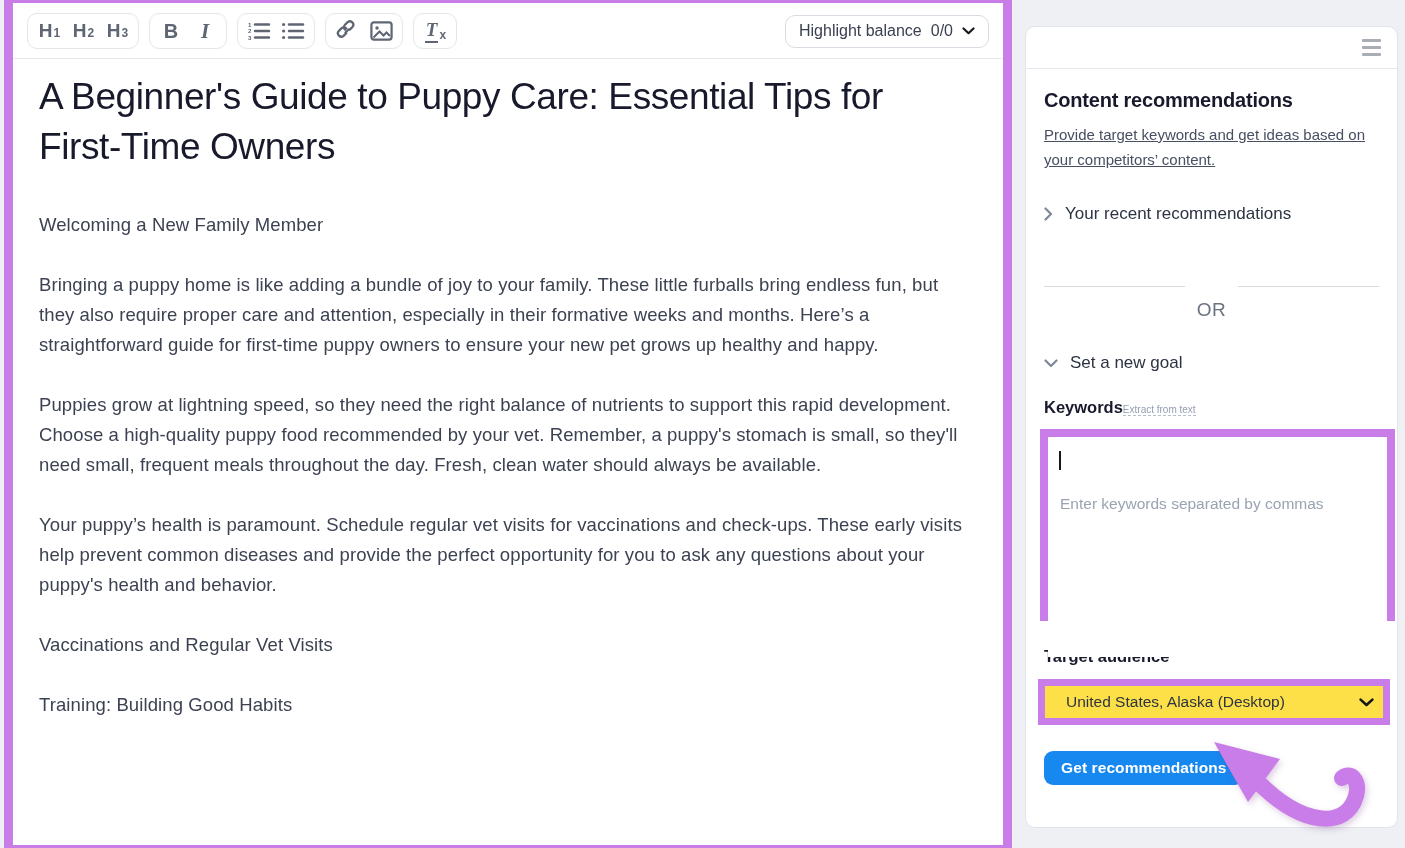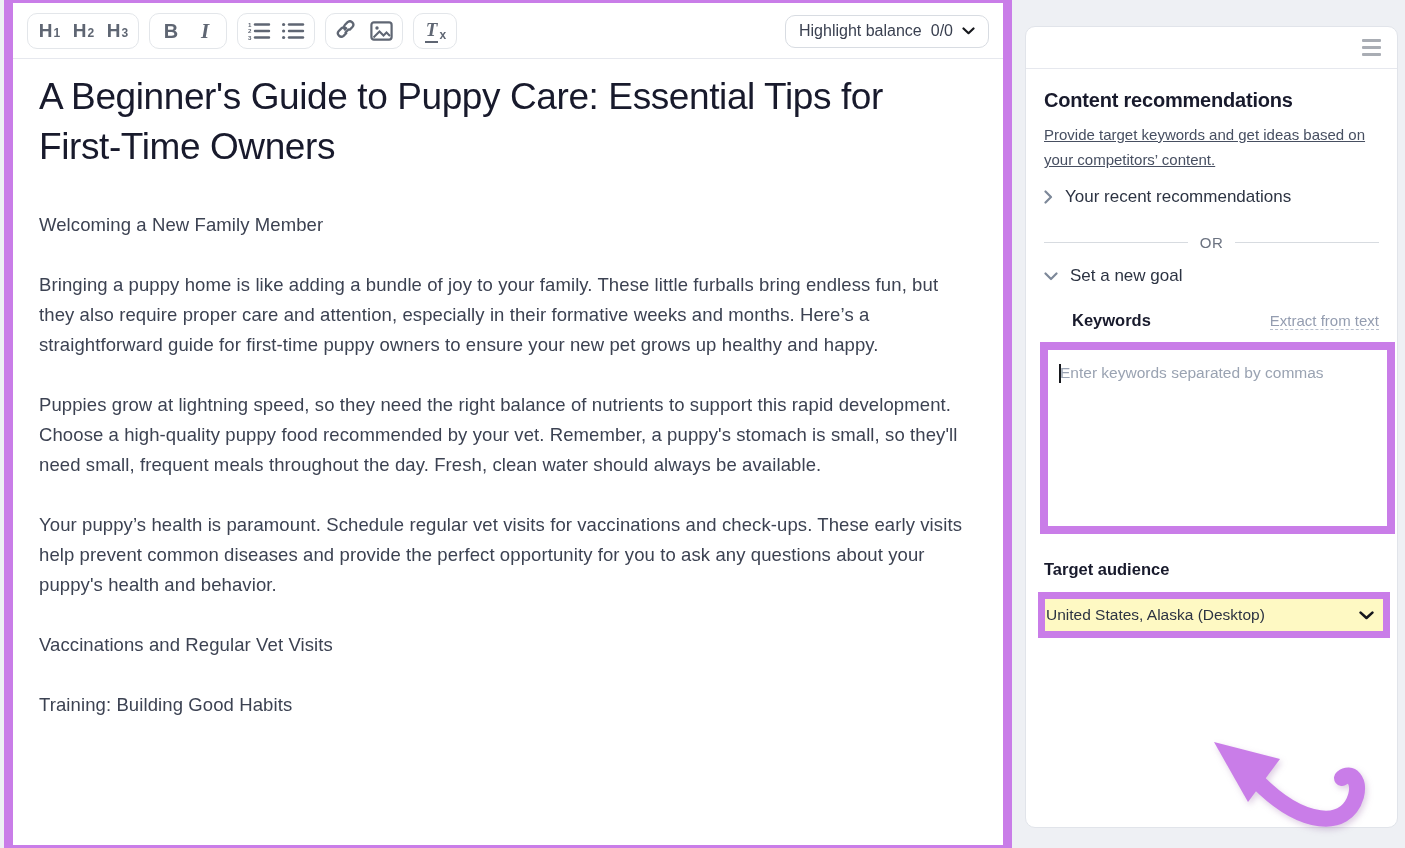--- a/index.html
+++ b/index.html
@@ -84,58 +84,58 @@
     height:42px;display:flex;align-items:center;justify-content:flex-end;
     padding:0 16px;border-bottom:1px solid var(--divider);
   }
   .hamburger{display:flex;flex-direction:column;gap:4px;cursor:pointer;}
   .hamburger span{display:block;width:19px;height:3px;background:#a9adb4;border-radius:1px;}
 
   .panel-body{padding:20px 18px 0 18px;}
   .panel-title{font-size:20px;font-weight:700;color:var(--ink);letter-spacing:-0.2px;}
   .panel-desc{margin-top:10px;font-size:15px;line-height:25px;color:#474f61;max-width:330px;text-decoration:underline;}
 
-  .row-link{display:flex;align-items:center;gap:12px;margin-top:15px;cursor:pointer;}
+  .row-link{display:flex;align-items:center;gap:12px;margin-top:32px;cursor:pointer;}
   .row-link .chev{color:#7d8899;flex:0 0 auto;display:flex;}
   .row-link .lbl{font-size:17px;color:#2c3342;}
 
   .or-divider{display:flex;align-items:center;gap:12px;margin-top:27px;}
   .or-divider .line{flex:1;height:1px;background:#d7dbe0;}
-  .or-divider .or{font-size:15px;color:#6b7280;letter-spacing:0.5px;}
-
-  .kw-row{display:flex;align-items:baseline;justify-content:space-between;margin-top:25px;margin-left:28px;}
+  .or-divider .or{font-size:19px;color:#6b7280;letter-spacing:0.5px;margin-top:48px;}
+
+  .kw-row{display:flex;align-items:baseline;margin-top:25px;}
   .field-label{font-size:16.5px;font-weight:700;color:var(--ink);}
   .extract-link{
-    font-size:15px;color:#949db0;text-decoration:none;
+    font-size:10px;color:#949db0;text-decoration:none;
     border-bottom:1px dashed #b7bfcc;cursor:pointer;
   }
 
   .kw-annot{
     margin:12px 0 0 -4px;width:355px;height:192px;
     border:8px solid var(--annot);background:#fff;
   }
   .kw-textarea-wrap{position:relative;width:100%;height:100%;}
   .kw-textarea{
     width:100%;height:100%;border:none;outline:none;resize:none;
     font-family:"Liberation Sans", sans-serif;
-    font-size:15.5px;color:#2c3342;padding:14px 10px 10px 12px;
+    font-size:15.5px;color:#2c3342;padding:14px 10px 10px 12px;margin-top:44px;
   }
   .kw-textarea::placeholder{color:#9aa3b2;}
   .caret{
     position:absolute;left:11px;top:14px;width:2px;height:19px;background:#16181d;
   }
 
   .ta-label{margin-top:26px;}
   .sel-annot{
     margin:13px 0 0 -6px;width:352px;height:46px;
     border:7px solid var(--annot);background:#fff;
   }
   .select-box{
     width:100%;height:100%;display:flex;align-items:center;justify-content:space-between;
-    padding:0 9px 0 1px;cursor:pointer;background:#fef9c3;
+    padding:0 9px 0 21px;cursor:pointer;background:#fde047;
   }
   .select-box .val{font-size:15.5px;color:#2c3342;}
   .select-box .chev{color:#16181d;display:flex;}
 
   .cta-btn{
     margin-top:26px;border:none;cursor:pointer;
     background:var(--blue);color:#fff;
     font-family:"Liberation Sans", sans-serif;
     font-size:15.5px;font-weight:700;letter-spacing:0.1px;
     height:34px;padding:0 17px;border-radius:9px;
@@ -298,20 +298,21 @@
         <div class="select-box">
           <span class="val">United States, Alaska (Desktop)</span>
           <span class="chev">
             <svg width="15" height="9" viewBox="0 0 15 9" fill="none" stroke="#16181d" stroke-width="2.6" stroke-linecap="round" stroke-linejoin="round">
                 <path d="M1.6 1.6 L7.5 7 L13.4 1.6"></path>
               </svg>
           </span>
         </div>
       </div>
 
+      <button class="cta-btn">Get recommendations</button>
     </div>
   </div>
 
   <svg class="arrow-annot" viewBox="0 0 175 112">
     <g style="filter:drop-shadow(2px 3px 3px rgba(120,60,140,0.25));">
       <path d="M 58 46 C 102 90 146 94 156 60 C 160 44 151 35 142 42" fill="none" stroke="#c97de8" stroke-width="16" stroke-linecap="round"></path>
       <polygon points="14,6 80,23 48,66" fill="#c97de8"></polygon>
     </g>
   </svg>
 

